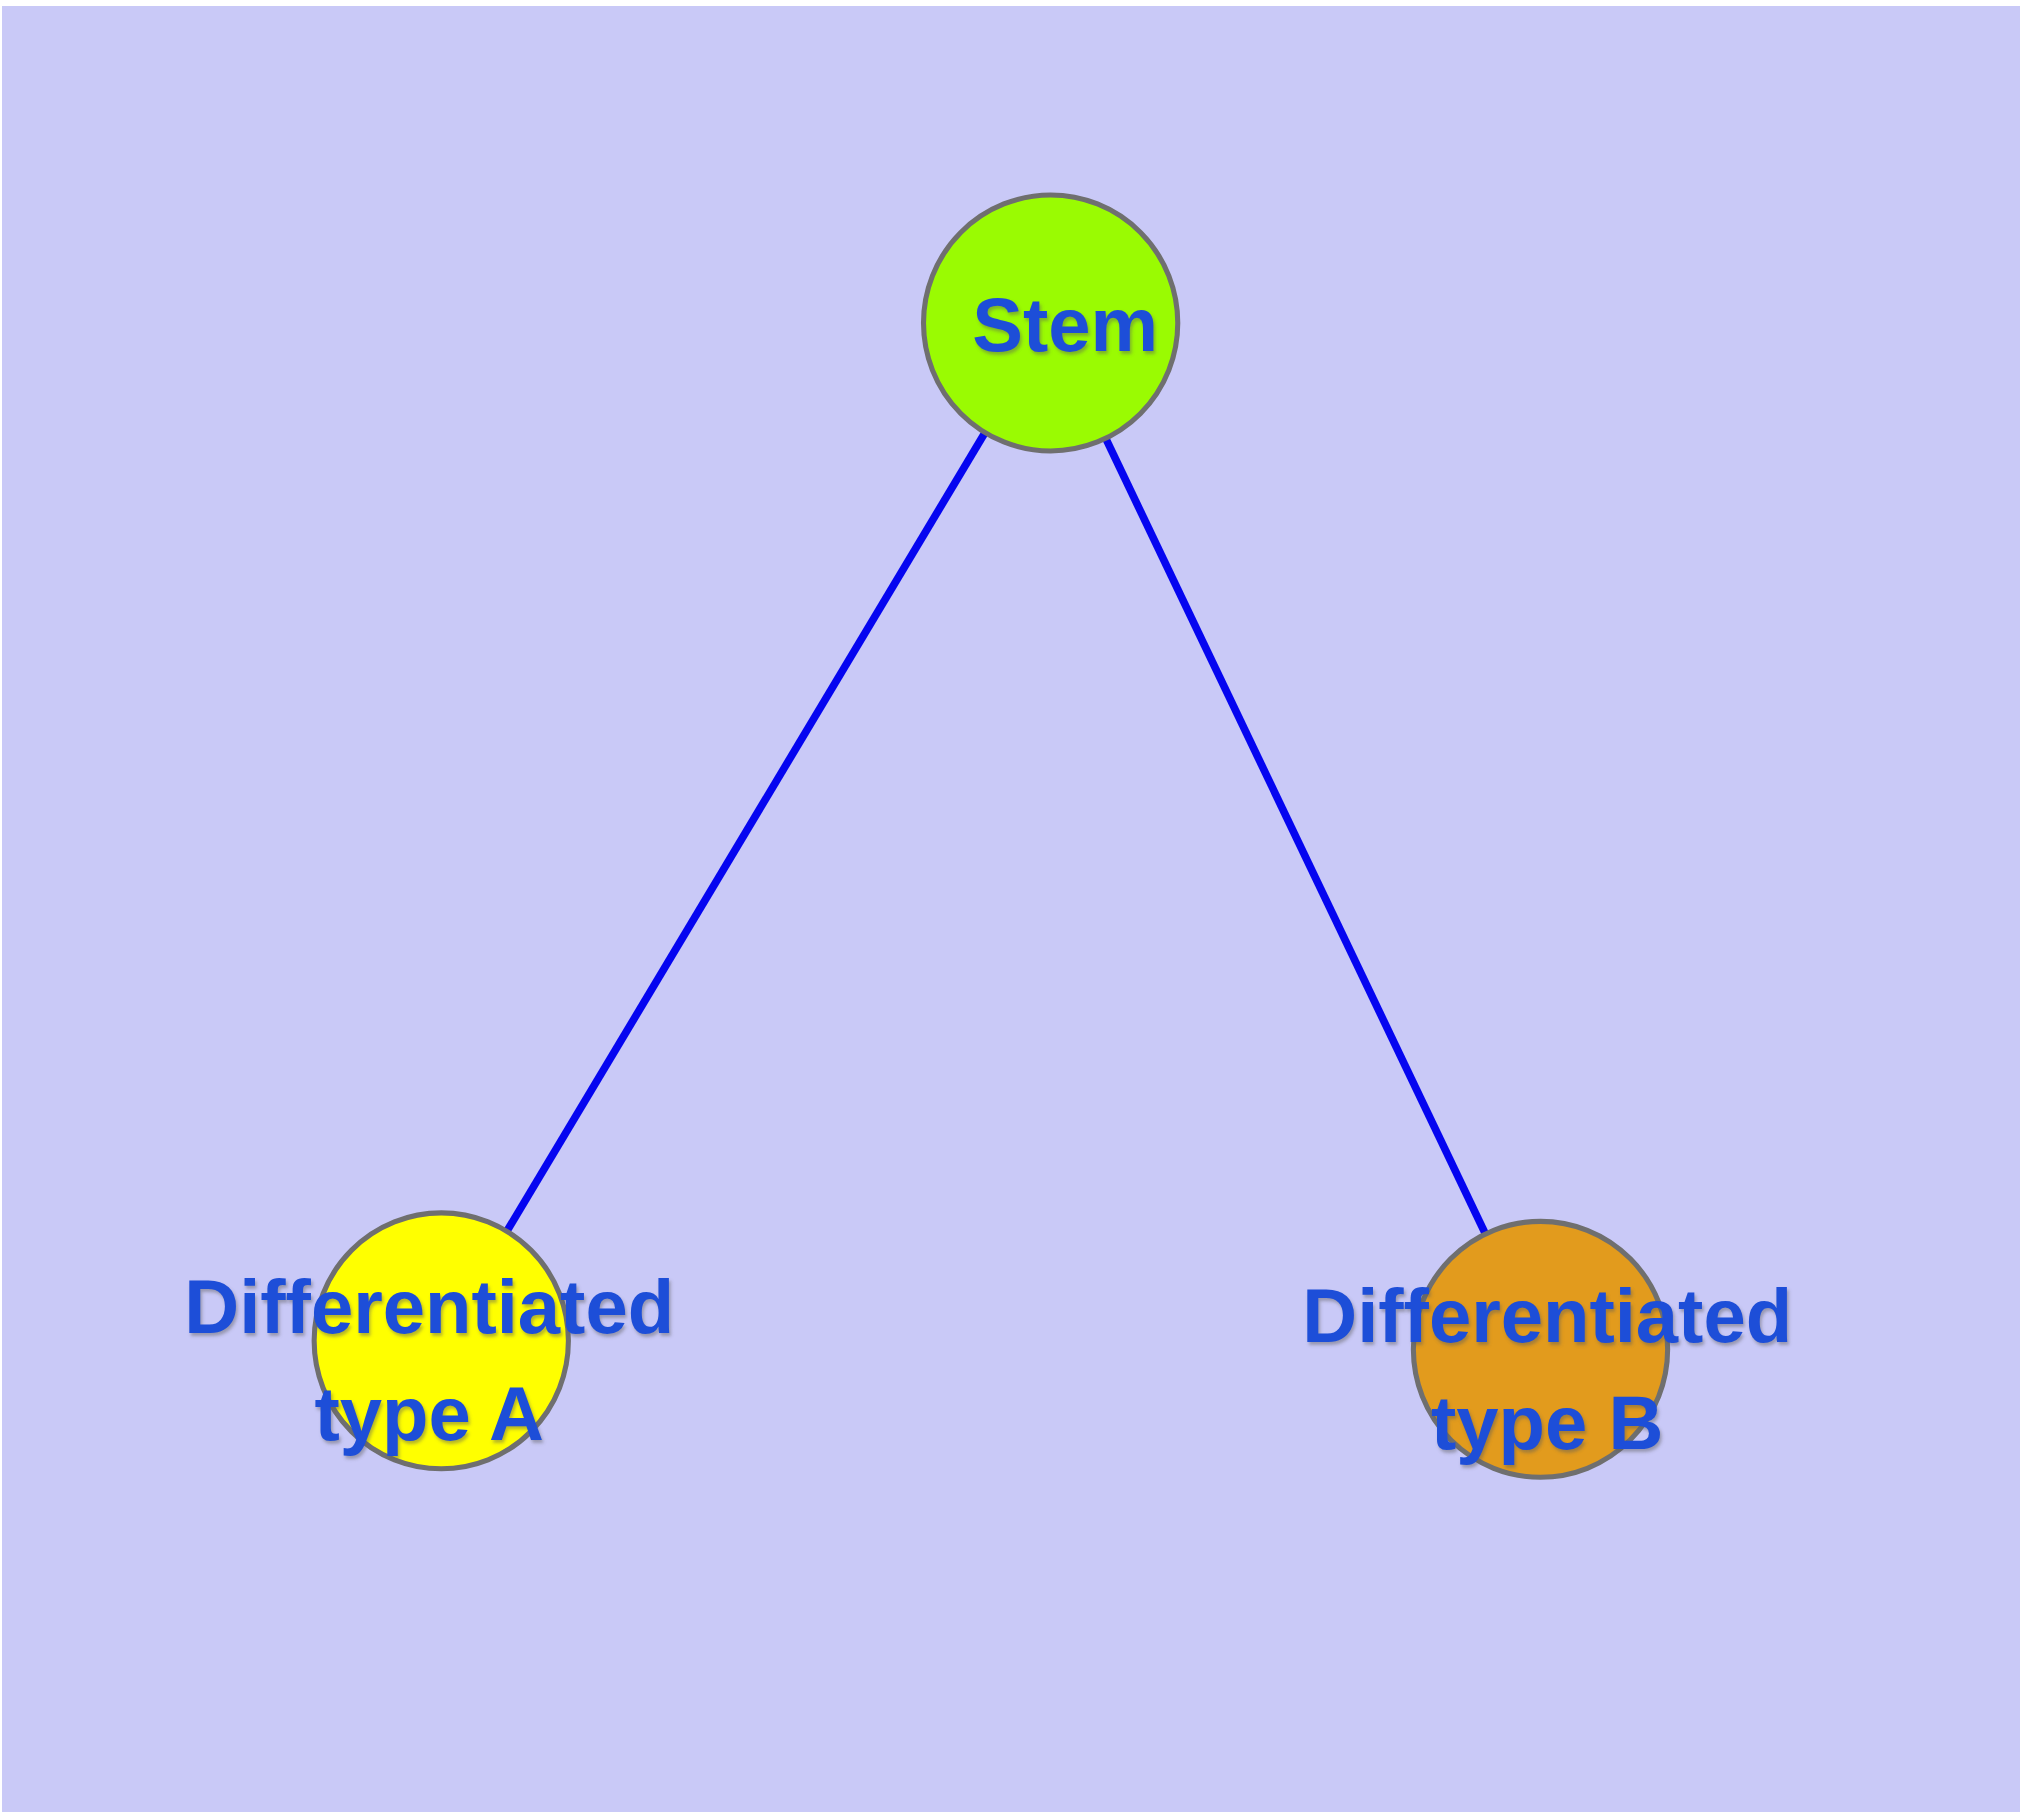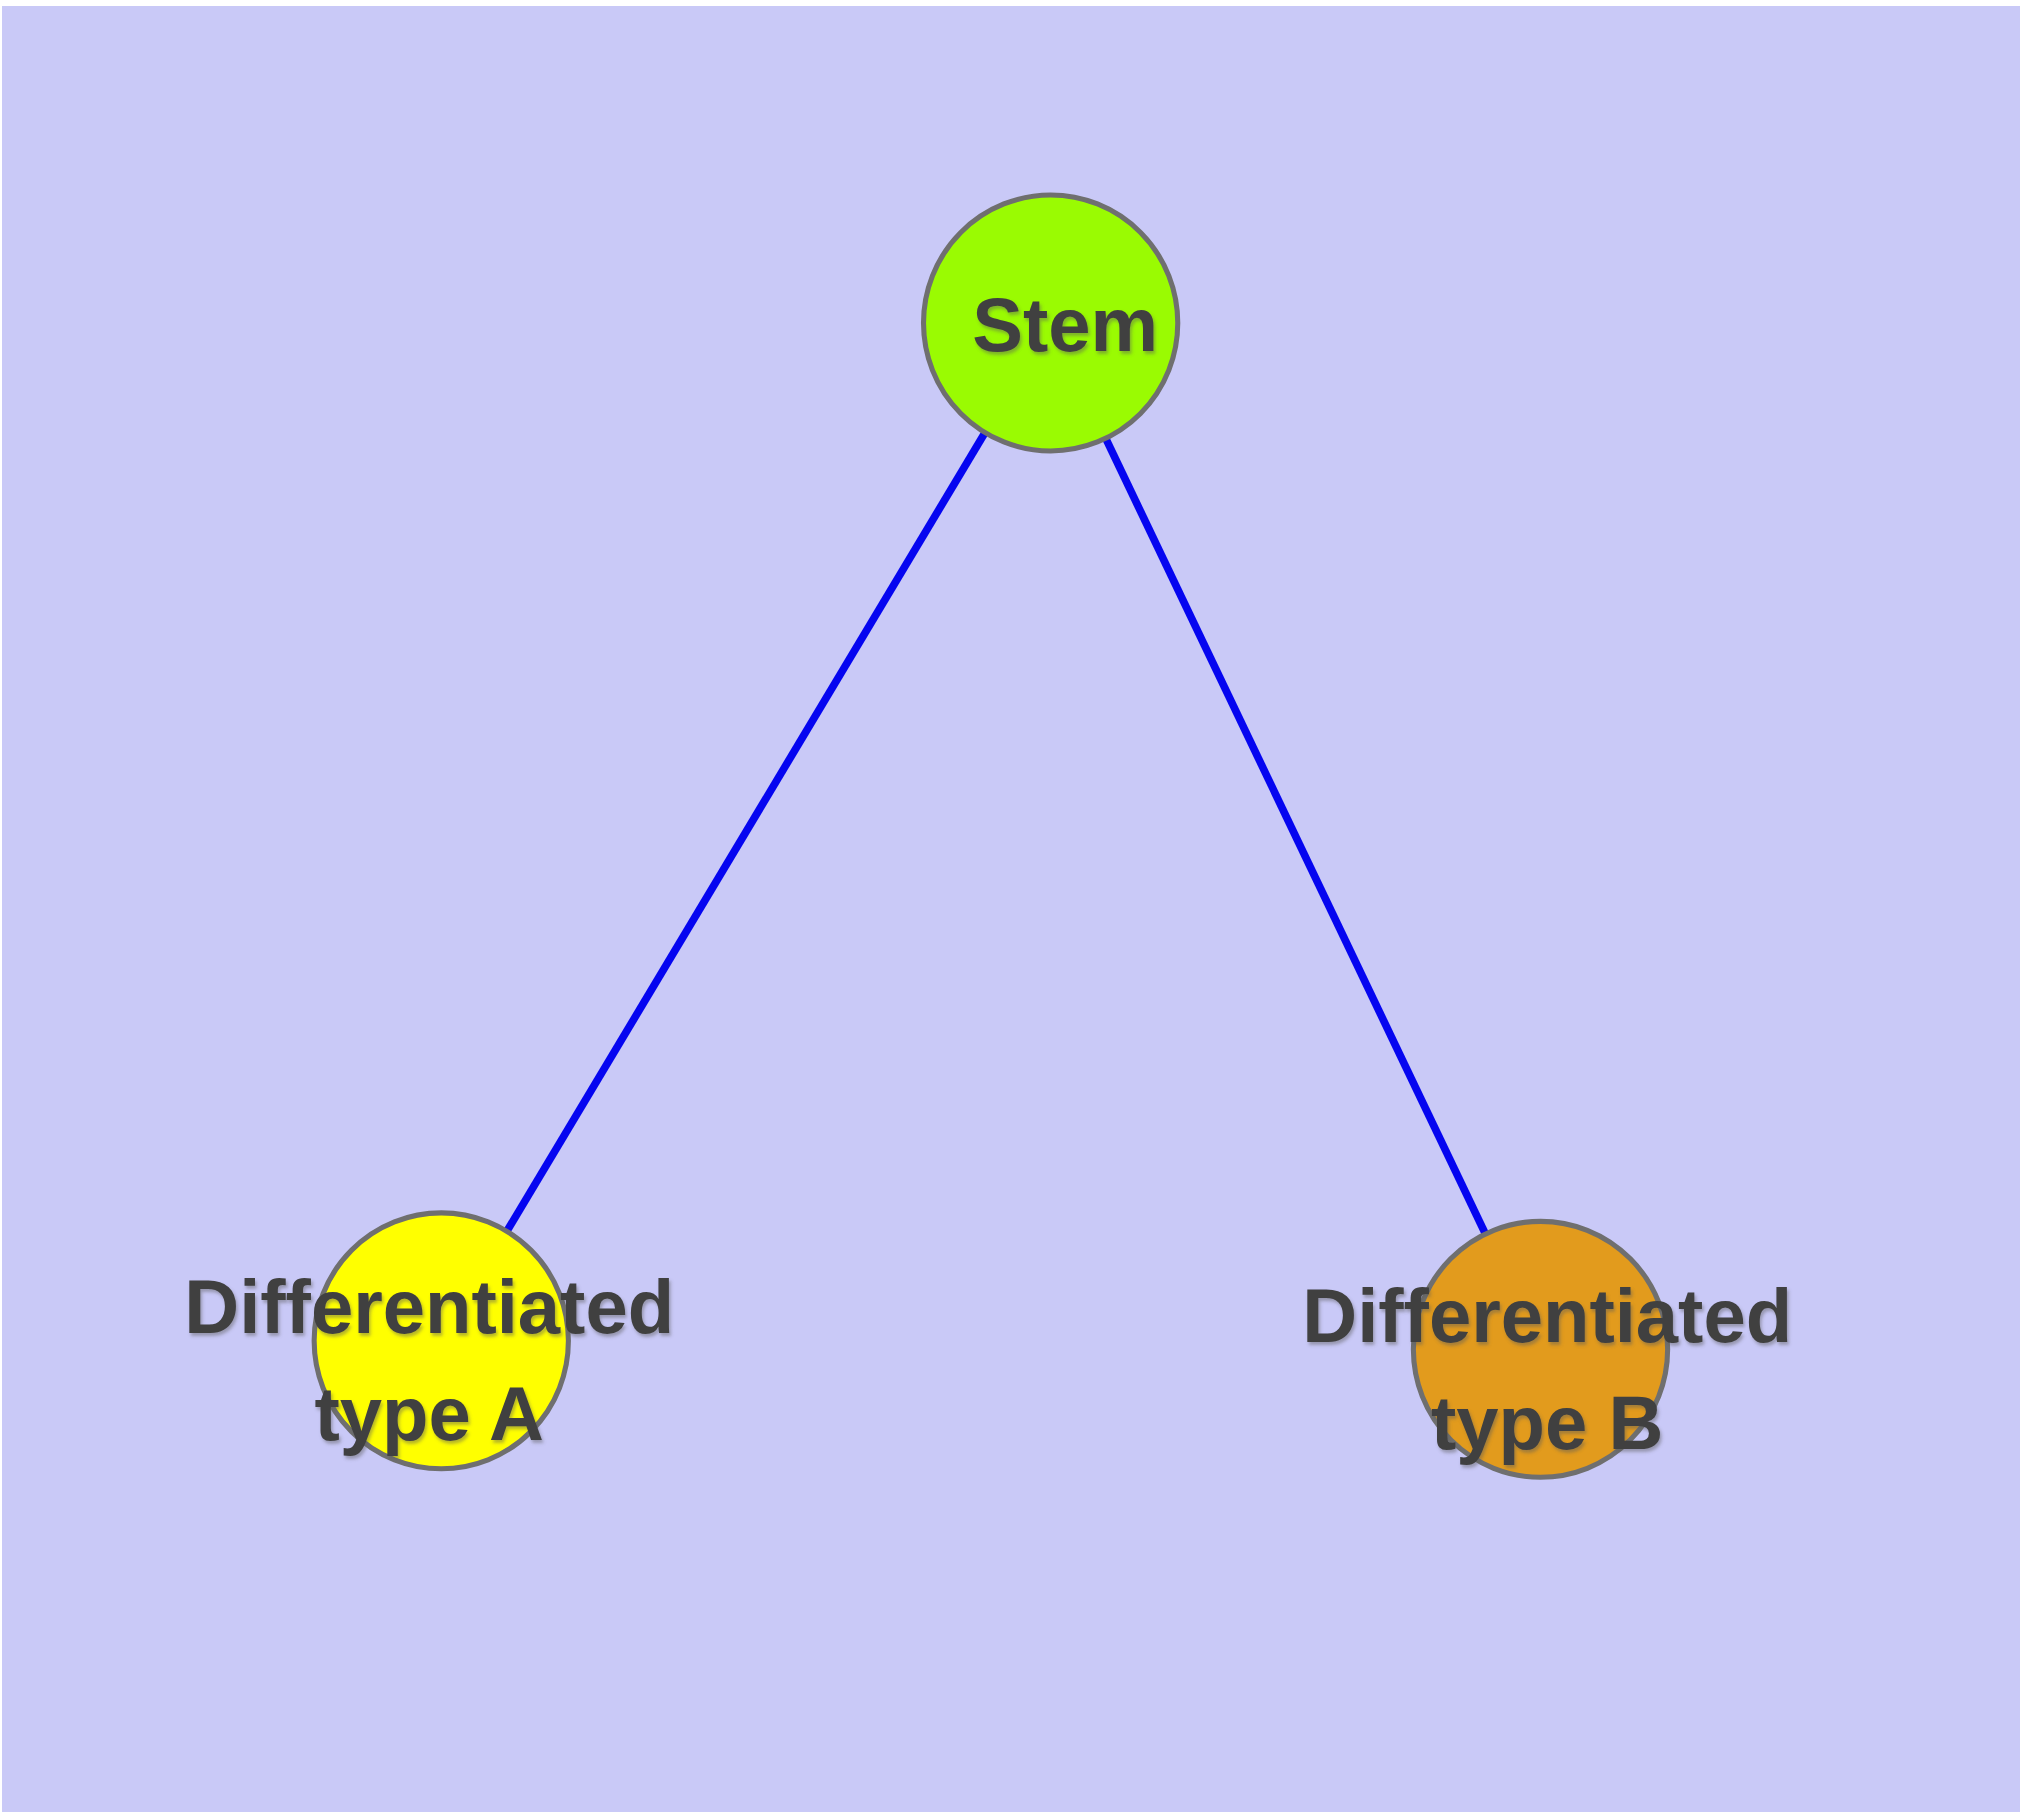--- a/index.html
+++ b/index.html
@@ -38,21 +38,21 @@
   .node-shape {
     stroke: #6f6f6f;
     stroke-width: 6;
   }
   .node-label {
     position: absolute;
     z-index: 3;
     font-size: 76px;
     font-weight: bold;
     line-height: 107px;
-    color: #404040;
+    color: #1d4ed8;
     text-align: center;
     white-space: pre-line;
     text-shadow: 1.7px 2.5px 3.4px rgba(90, 90, 90, 0.45);
   }
   #label-stem   { left: 809px;  top: 265px;  width: 509px; }
   #label-type-a { left: 131px;  top: 1247px; width: 593px; }
   #label-type-b { left: 1249px; top: 1256px; width: 593px; }
 </style>
 </head>
 <body>

